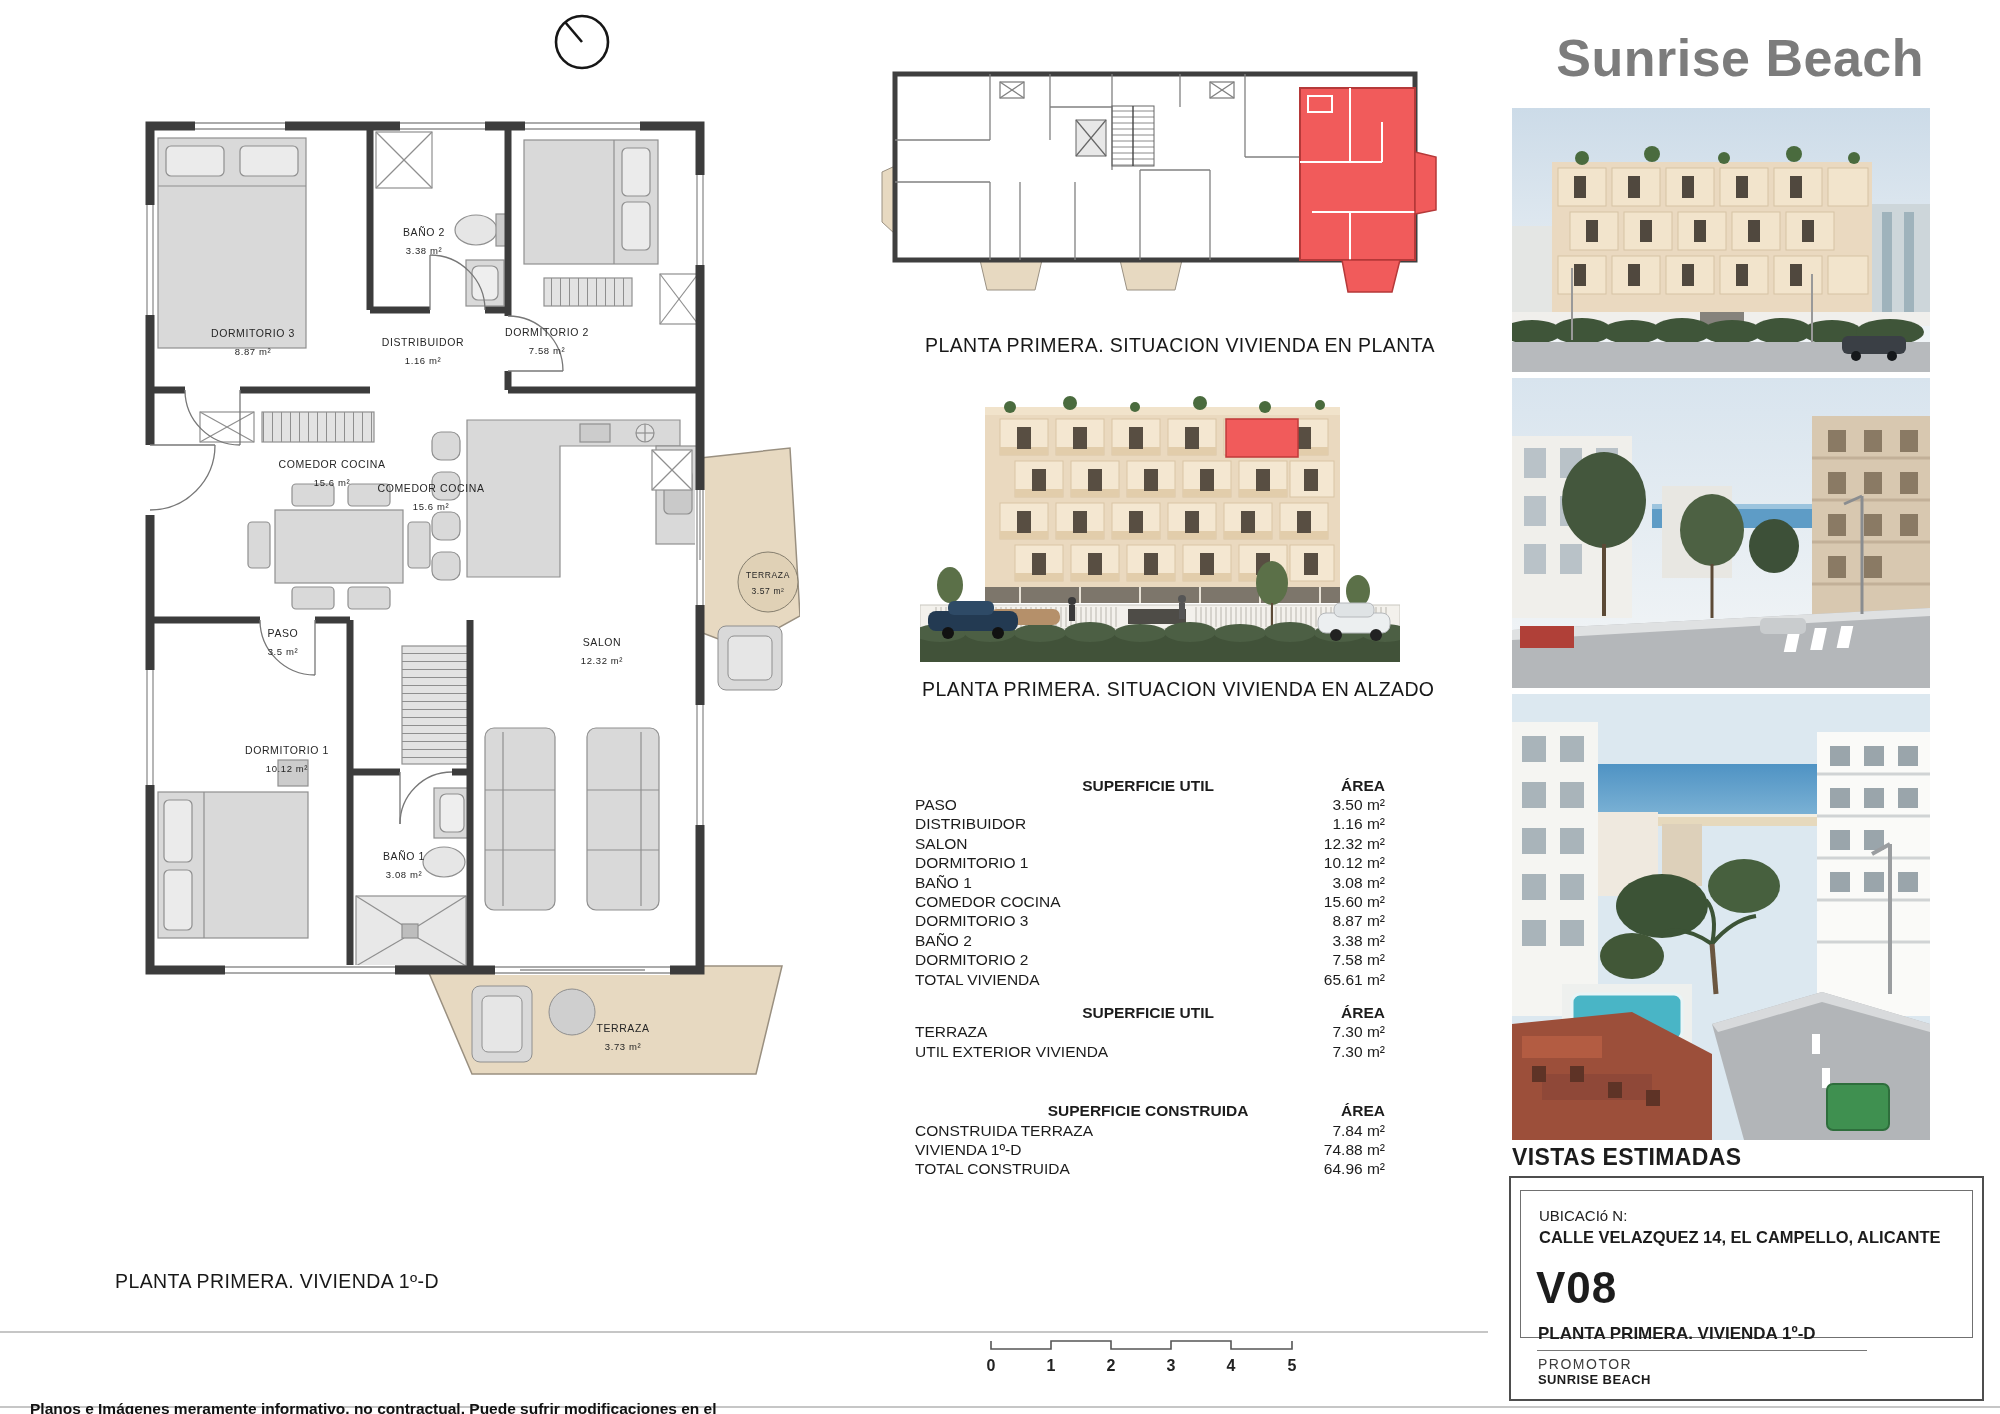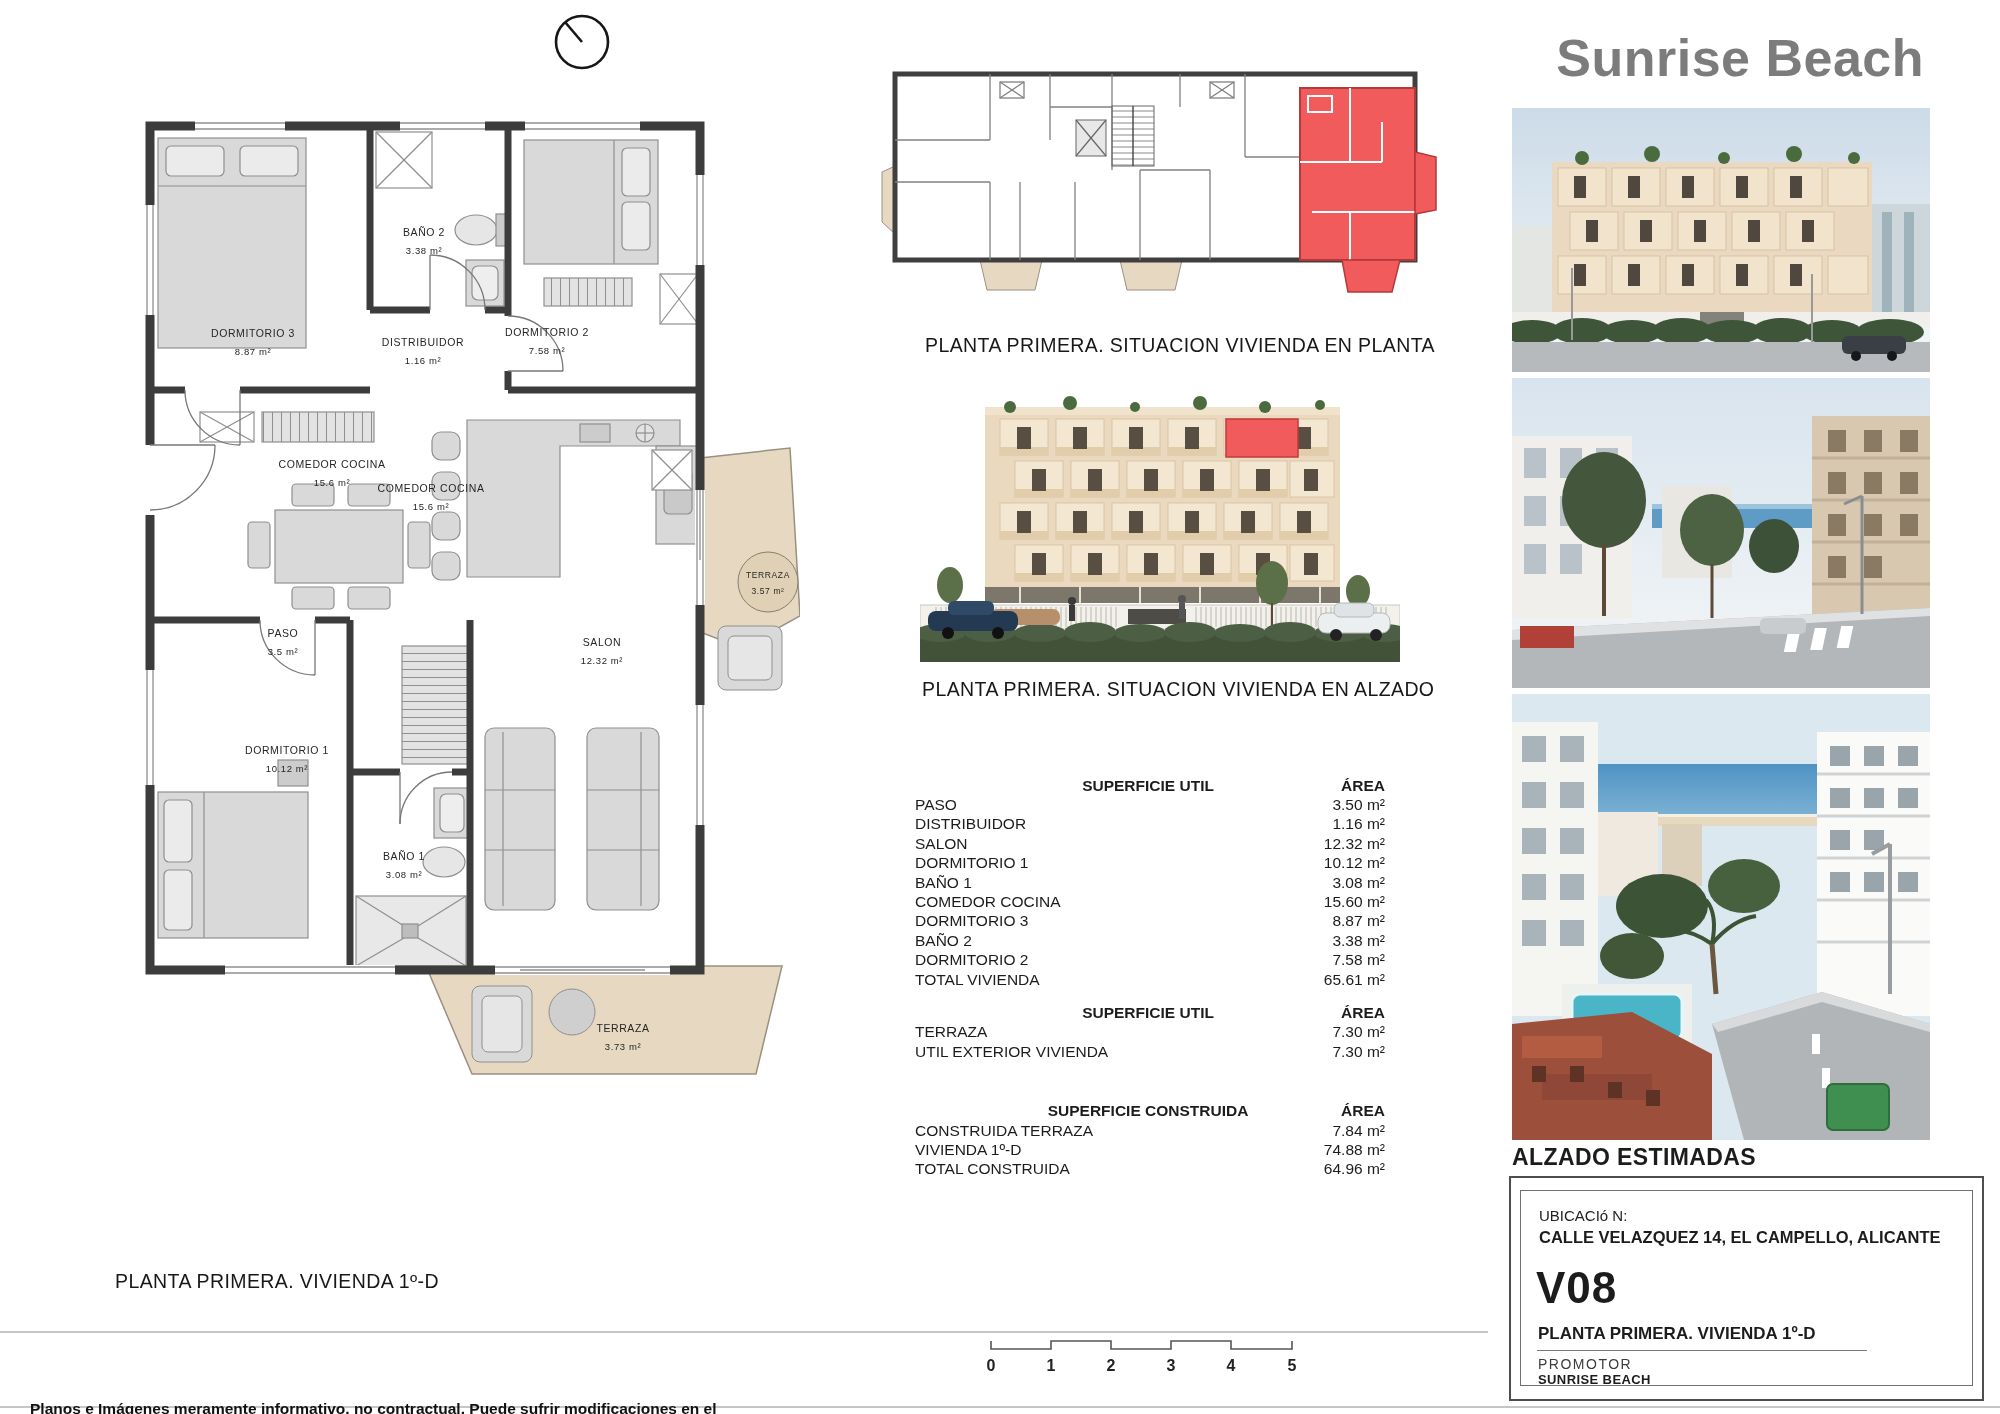--- a/index.html
+++ b/index.html
@@ -21,21 +21,21 @@
   .surf-body{padding-top:16px;font-size:15.5px;}
   .srow{display:flex;align-items:center;height:19.4px;padding-left:10px;padding-right:55px;}
   .srow .lbl{flex:1;text-align:left;}
   .srow .val{text-align:right;white-space:nowrap;}
   .srow.head{font-weight:bold;}
   .srow.head .lbl{text-align:center;padding-left:40px;}
   .gap1{height:14px;} .gap2{height:40px;}
 
   
   .infobox-outer{left:1509px;top:1176px;width:475px;height:225px;border:2px solid #4e4e4e;box-sizing:border-box;background:#fff;}
-  .infobox-inner{position:absolute;left:9px;top:12px;width:453px;height:196px;border:1px solid #707070;box-sizing:border-box;}
+  .infobox-inner{position:absolute;left:9px;top:12px;width:453px;height:148px;border:1px solid #707070;box-sizing:border-box;}
   .ib-loc-label{position:absolute;left:18px;top:16px;font-size:15px;color:#222;}
   .ib-loc{position:absolute;left:18px;top:37px;font-size:16.5px;font-weight:bold;white-space:nowrap;}
   .ib-code{position:absolute;left:15px;top:72px;font-size:44px;font-weight:bold;letter-spacing:1px;}
   .ib-desc{position:absolute;left:17px;top:133px;font-size:17px;font-weight:bold;}
   .ib-line{position:absolute;left:16px;top:159px;width:330px;height:1px;background:#777;}
   .ib-promo-label{position:absolute;left:17px;top:165px;font-size:14px;letter-spacing:1.5px;color:#3c3c3c;}
   .ib-promo{position:absolute;left:17px;top:181px;font-size:13px;font-weight:bold;letter-spacing:.4px;}
 
   .vistas{left:1512px;top:1144px;font-size:23px;font-weight:bold;letter-spacing:.4px;}
 
@@ -781,21 +781,21 @@
           <rect x="300" y="340" width="8" height="20"></rect>
           <rect x="310" y="374" width="8" height="20"></rect>
           <rect x="318" y="408" width="8" height="20"></rect>
         </g>
     </g>
     <rect x="315" y="390" width="62" height="46" rx="6" fill="#3f9050" stroke="#2e6e3c" stroke-width="2"></rect>
     <line x1="378" y1="150" x2="378" y2="300" stroke="#9a9da0" stroke-width="4"></line>
     <line x1="378" y1="150" x2="360" y2="160" stroke="#9a9da0" stroke-width="4"></line>
   </svg>
 
-  <div class="abs vistas">ALZADO ESTIMADAS</div>
+  <div class="abs vistas">VISTAS ESTIMADAS</div>
 
   <div class="abs infobox-outer">
     <div class="infobox-inner">
       <div class="ib-loc-label">UBICACIó N:</div>
       <div class="ib-loc">CALLE VELAZQUEZ 14, EL CAMPELLO, ALICANTE</div>
       <div class="ib-code">V08</div>
       <div class="ib-desc">PLANTA PRIMERA. VIVIENDA 1º-D</div>
       <div class="ib-line"></div>
       <div class="ib-promo-label">PROMOTOR</div>
       <div class="ib-promo">SUNRISE BEACH</div>

